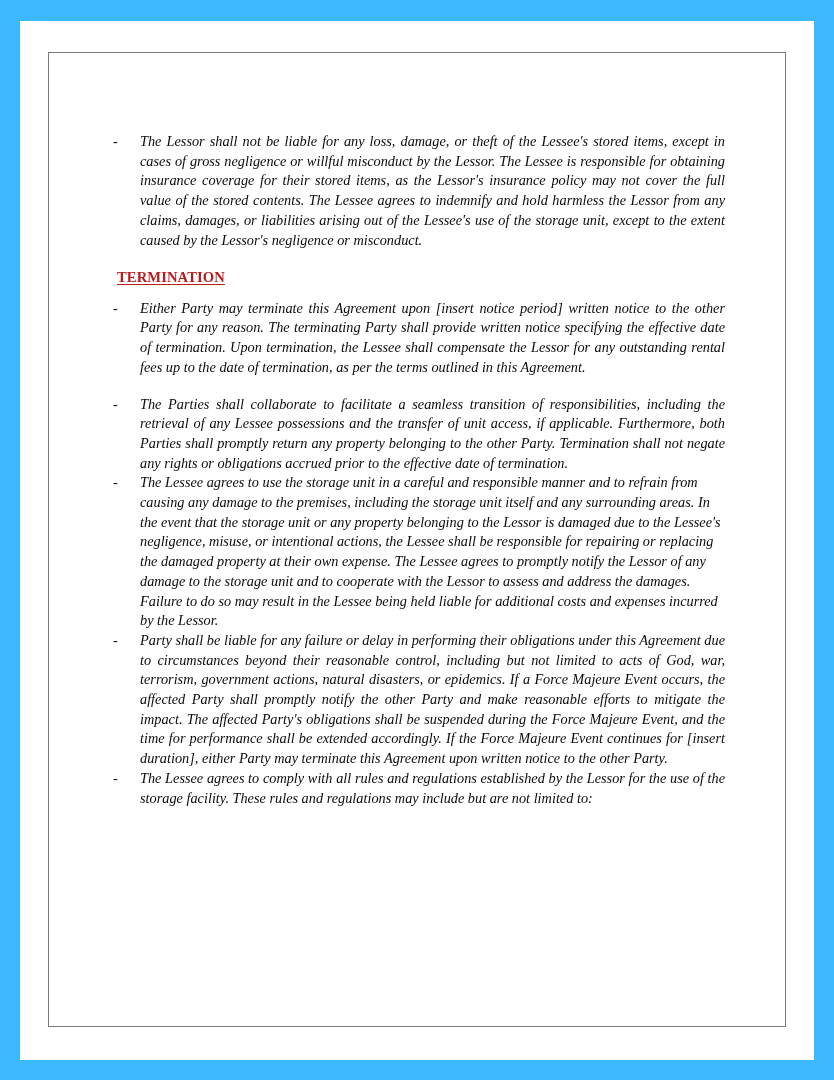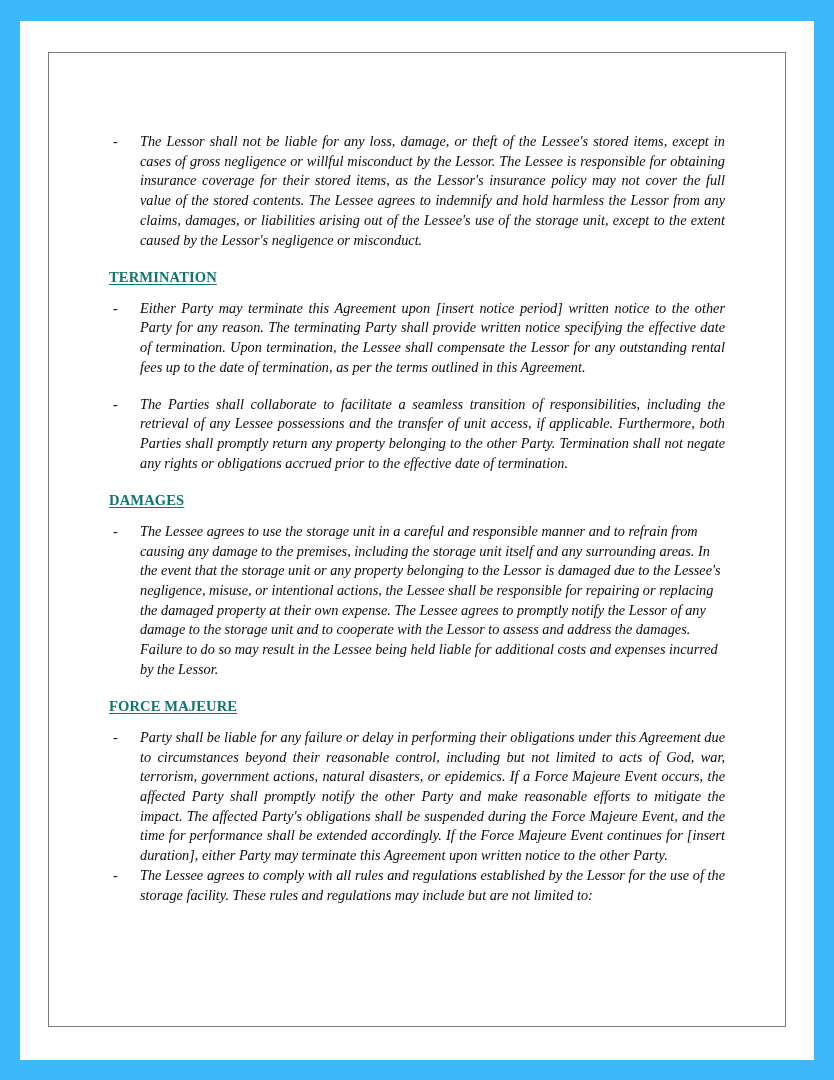--- a/index.html
+++ b/index.html
@@ -41,23 +41,23 @@
     left: 60px;
     top: 79px;
     width: 616px;
   }
 
   .section-heading {
     font-size: 14.6px;
     font-weight: bold;
     text-decoration: underline;
     text-underline-offset: 2px;
-    color: #0f766e;
+    color: #b91c1c;
     letter-spacing: 0.1px;
-    margin: 0;
+    margin: 8px;
     padding: 0;
     line-height: 19.5px;
   }
 
   .heading-block {
     margin-top: 18px;
     margin-bottom: 11px;
   }
 
   .clause {
@@ -106,26 +106,24 @@
         </div>
         <div class="section-heading heading-block">TERMINATION</div>
         <div class="clause" style="margin-top: 0px;">
           <span class="clause-marker">-</span>
           <span class="clause-text">Either Party may terminate this Agreement upon [insert notice period] written notice to the other Party for any reason. The terminating Party shall provide written notice specifying the effective date of termination. Upon termination, the Lessee shall compensate the Lessor for any outstanding rental fees up to the date of termination, as per the terms outlined in this Agreement.</span>
         </div>
         <div class="clause">
           <span class="clause-marker">-</span>
           <span class="clause-text">The Parties shall collaborate to facilitate a seamless transition of responsibilities, including the retrieval of any Lessee possessions and the transfer of unit access, if applicable. Furthermore, both Parties shall promptly return any property belonging to the other Party. Termination shall not negate any rights or obligations accrued prior to the effective date of termination.</span>
         </div>
-        <div class="section-heading heading-block">DAMAGES</div>
         <div class="clause ragged" style="margin-top: 0px;">
           <span class="clause-marker">-</span>
           <span class="clause-text">The Lessee agrees to use the storage unit in a careful and responsible manner and to refrain from causing any damage to the premises, including the storage unit itself and any surrounding areas. In the event that the storage unit or any property belonging to the Lessor is damaged due to the Lessee's negligence, misuse, or intentional actions, the Lessee shall be responsible for repairing or replacing the damaged property at their own expense. The Lessee agrees to promptly notify the Lessor of any damage to the storage unit and to cooperate with the Lessor to assess and address the damages. Failure to do so may result in the Lessee being held liable for additional costs and expenses incurred by the Lessor.</span>
         </div>
-        <div class="section-heading heading-block">FORCE MAJEURE</div>
         <div class="clause" style="margin-top: 0px;">
           <span class="clause-marker">-</span>
           <span class="clause-text">Party shall be liable for any failure or delay in performing their obligations under this Agreement due to circumstances beyond their reasonable control, including but not limited to acts of God, war, terrorism, government actions, natural disasters, or epidemics. If a Force Majeure Event occurs, the affected Party shall promptly notify the other Party and make reasonable efforts to mitigate the impact. The affected Party's obligations shall be suspended during the Force Majeure Event, and the time for performance shall be extended accordingly. If the Force Majeure Event continues for [insert duration], either Party may terminate this Agreement upon written notice to the other Party.</span>
         </div>
         <div class="clause" style="margin-top: 0px;">
           <span class="clause-marker">-</span>
           <span class="clause-text">The Lessee agrees to comply with all rules and regulations established by the Lessor for the use of the storage facility. These rules and regulations may include but are not limited to:</span>
         </div>
       </div>
   </div>

